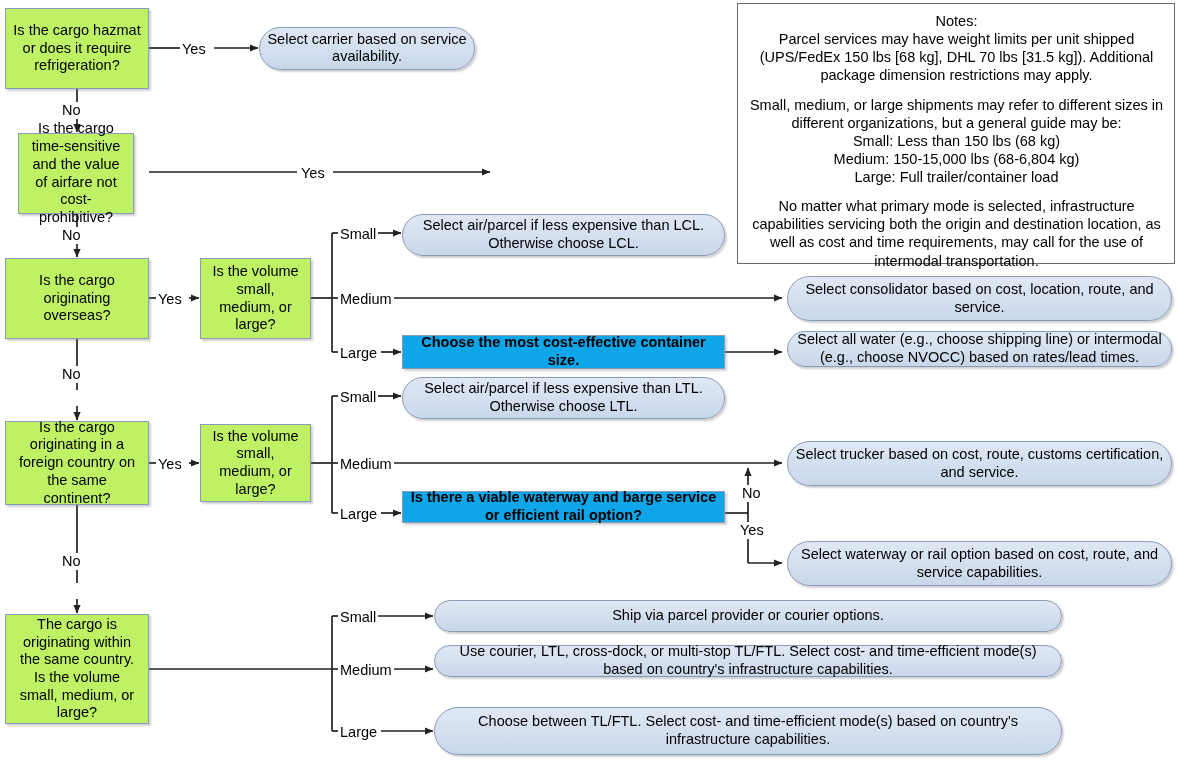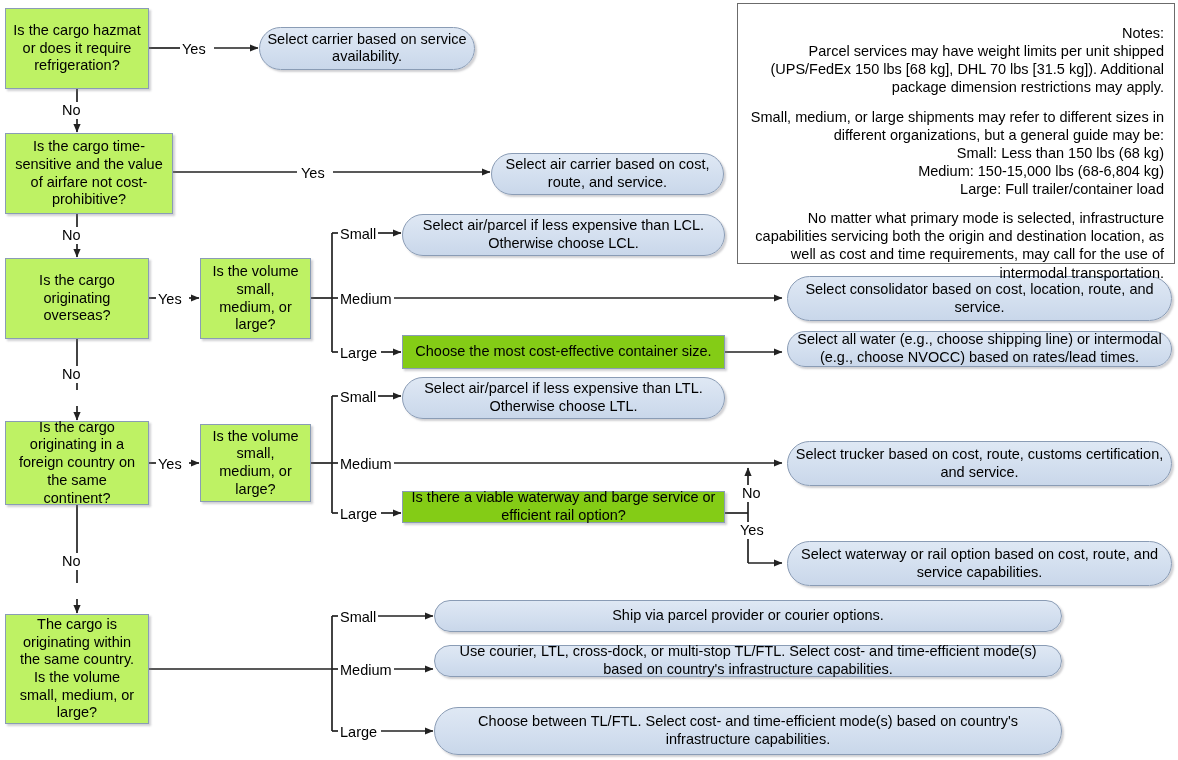--- a/index.html
+++ b/index.html
@@ -37,40 +37,41 @@
     font-size: 14.5px;
     line-height: 1.22;
     padding: 3px 7px;
   }
   .decision {
     background: #bef264;
     border: 1px solid #8a9cb5;
     box-shadow: 2px 2px 2px rgba(120,120,130,0.35);
   }
   .process {
-    background: #84cc16;
+    background: #0ea5e9;
     border: 1px solid #8a9cb5;
     box-shadow: 2px 2px 2px rgba(120,120,130,0.35);
+    font-weight: bold;
   }
   .terminator {
     background: linear-gradient(180deg,#dfe8f4 0%, #d3dfef 55%, #c9d7ea 100%);
     border: 1px solid #8a9cb5;
     border-radius: 999px;
     box-shadow: 2px 2px 2px rgba(120,120,130,0.35);
   }
   .notes {
     position: absolute;
     box-sizing: border-box;
     background: #ffffff;
     border: 1.5px solid #6b6b6b;
-    padding: 20px 10px 8px 11px;
+    padding: 8px 10px 8px 11px;
     font-size: 14.5px;
     line-height: 1.25;
     color: #000;
-    text-align: right;
+    text-align: center;
   }
   .notes p {
     margin: 0 0 11px 0;
     white-space: pre-line;
   }
   .notes p:last-child { margin-bottom: 0; }
   .edge-label {
     position: absolute;
     font-size: 14.5px;
     color: #000;
@@ -166,27 +167,24 @@
   </svg>
 
   <div class="node decision" style="left:5px; top:8px; width:144px; height:81px;">
     <span>Is the cargo hazmat or does it require refrigeration?</span>
   </div>
 
   <div class="node terminator" style="left:259px; top:27px; width:216px; height:43px;align-items:flex-end;">
     <span>Select carrier based on service availability.</span>
   </div>
 
-  <div class="node decision" style="left:5px; top:133px; width:168px; height:81px;align-items:center;">
+  <div class="node decision" style="left:18px; top:133px; width:116px; height:81px;align-items:center;">
     <span>Is the cargo time-sensitive and the value of airfare not cost-prohibitive?</span>
   </div>
 
-  <div class="node terminator" style="left:491px; top:153px; width:233px; height:42px;">
-    <span>Select air carrier based on cost, route, and service.</span>
-  </div>
 
   <div class="node decision" style="left:5px; top:258px; width:144px; height:81px;">
     <span>Is the cargo originating overseas?</span>
   </div>
 
   <div class="node decision" style="left:200px; top:258px; width:111px; height:81px;">
     <span>Is the volume small, medium, or large?</span>
   </div>
 
   <div class="node terminator" style="left:402px; top:214px; width:323px; height:42px;">

